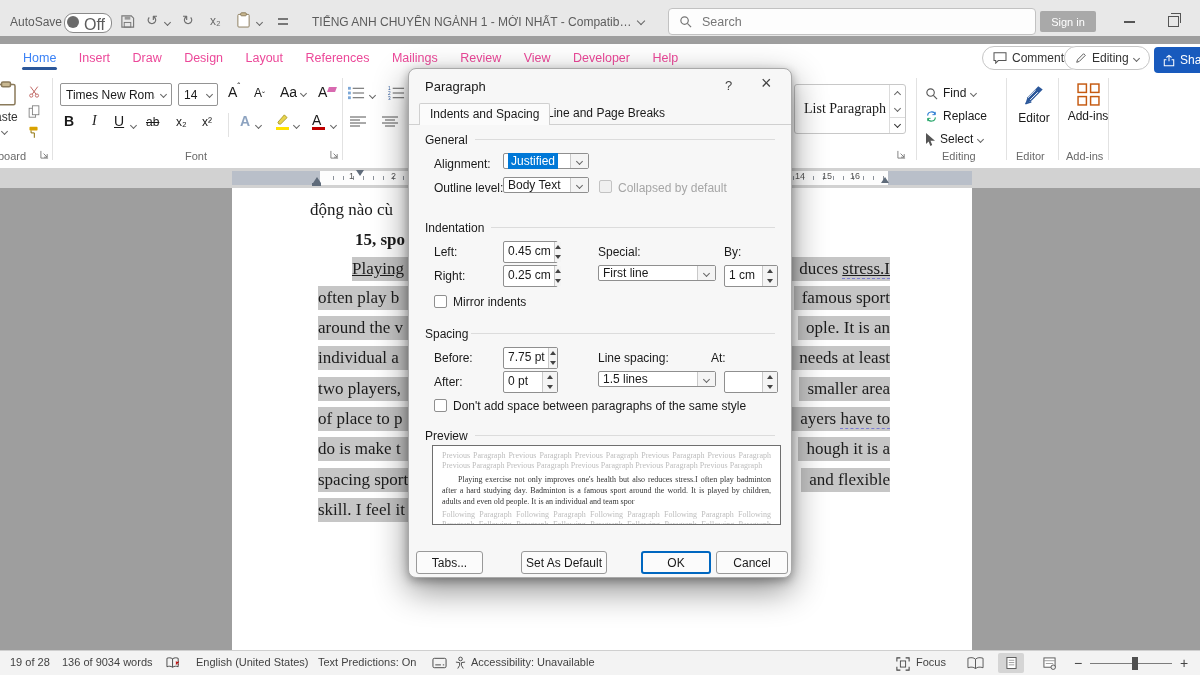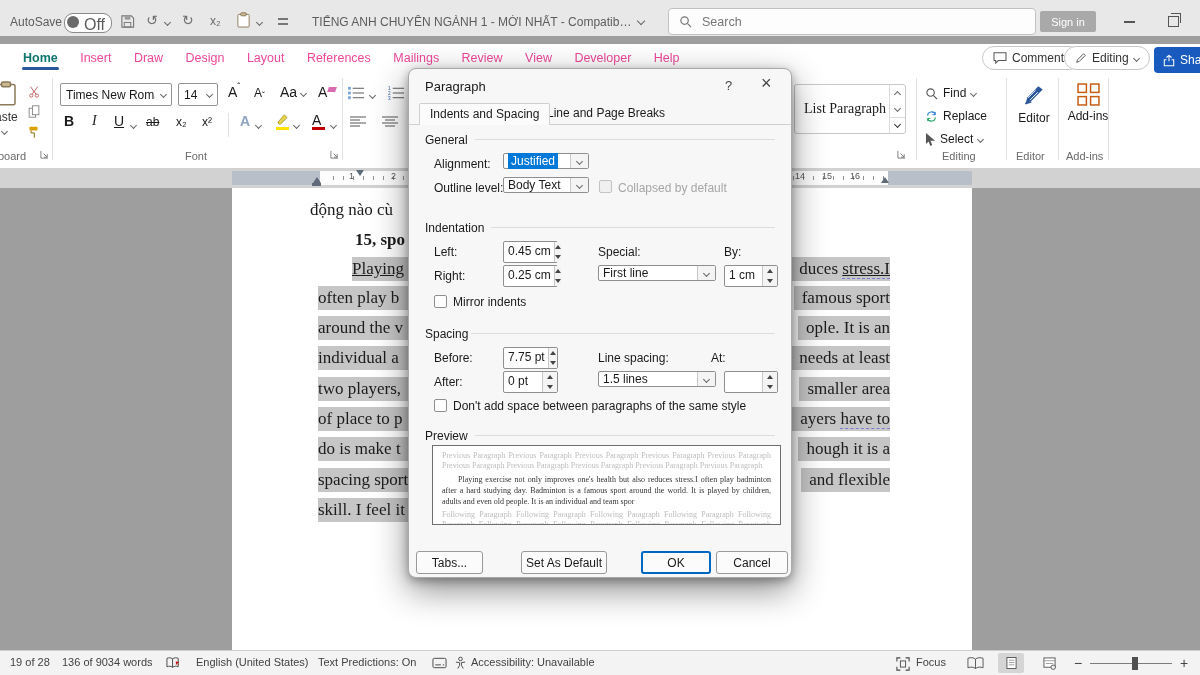--- a/index.html
+++ b/index.html
@@ -16,21 +16,21 @@
   .chv{display:inline-block;width:5px;height:5px;border-right:1.3px solid #666;border-bottom:1.3px solid #666;transform:rotate(45deg);}
   .chv-s{width:4px;height:4px;}
   .searchbox{left:668px;top:8px;width:368px;height:27px;border:1px solid #c2c2c2;border-radius:4px;background:#fdfdfd;display:flex;align-items:center;padding:0 10px;box-sizing:border-box;gap:8px;}
   .searchbox input{border:none;outline:none;background:transparent;font-size:12.5px;color:#444;width:300px;font-family:inherit;}
   .searchbox input::placeholder{color:#767676;}
   .signin{left:1040px;top:11px;width:56px;height:21px;background:#a9a9a9;border-radius:2px;color:#fff;font-size:11px;display:flex;align-items:center;justify-content:center;}
   .winbtn{color:#555;}
   
   .tabsrow{left:0;top:44px;width:1200px;height:29px;background:#fff;}
   .rtab{display:inline-block;padding:7px 9px 5px 9px;font-size:12.5px;color:#ec4899;position:relative;}
-  .rtab.active{color:#0f766e;font-weight:bold;}
+  .rtab.active{color:#3b82f6;font-weight:normal;}
   .rtab.active::after{content:"";position:absolute;left:8px;right:8px;bottom:0;height:3px;border-radius:2px;background:#2b579a;}
   .pillbtn{height:24px;border:1px solid #c6c6c6;border-radius:13px;background:#fff;display:flex;align-items:center;gap:5px;padding:0 10px;font-size:12px;color:#333;box-sizing:border-box;}
   .sharebtn{left:1154px;top:47px;width:62px;height:26px;background:#185abd;border-radius:4px 0 0 4px;color:#fff;font-size:12px;display:flex;align-items:center;gap:5px;padding:0 9px;box-sizing:border-box;}
   
   .ribbon{left:0;top:73px;width:1200px;height:95px;background:#fff;border-bottom:1px solid #d9d9d9;}
   .rsep{position:absolute;top:5px;width:1px;height:82px;background:#e2e2e2;}
   .combo{position:absolute;border:1px solid #949494;border-radius:2px;background:#fff;font-size:12px;color:#1a1a1a;display:flex;align-items:center;box-sizing:border-box;}
   .combo .cval{flex:1;padding:0 5px;white-space:nowrap;overflow:hidden;}
   .combo .cbtn{width:16px;display:flex;align-items:center;justify-content:center;align-self:stretch;}
   .fbtn{position:absolute;font-size:14px;color:#1a1a1a;display:flex;align-items:flex-start;}

